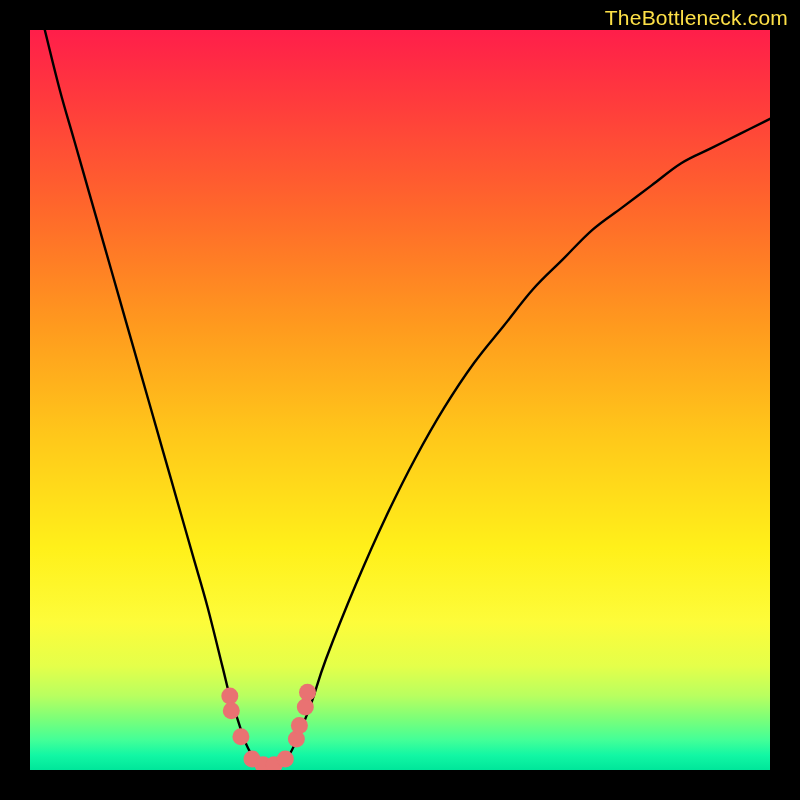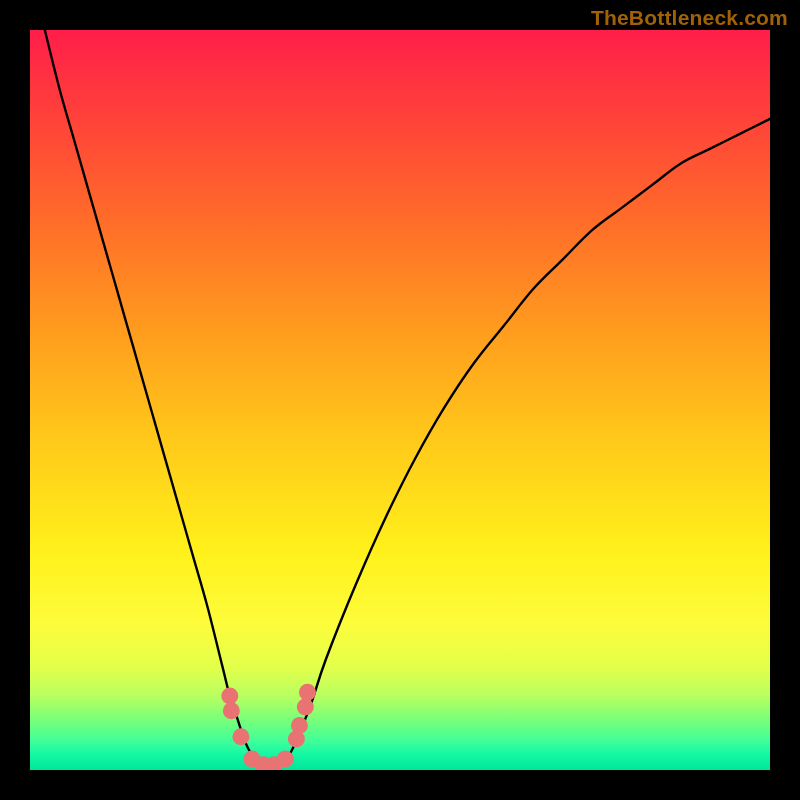--- a/index.html
+++ b/index.html
@@ -46,23 +46,23 @@
   }
   .curve-svg {
     position: absolute;
     left: 0; top: 0;
     width: 740px; height: 740px;
   }
   .watermark {
     position: absolute;
     top: 6px;
     right: 12px;
-    color: #a16207;
+    color: #fde047;
     font-size: 21px;
-    font-weight: 700;
+    font-weight: 400;
     letter-spacing: 0.2px;
   }
 </style>
 </head>
 <body>
 
 <div class="frame">
   <div class="plot-area">
     <div class="gradient"></div>
     <svg class="curve-svg" viewBox="0 0 740 740" preserveAspectRatio="none">

